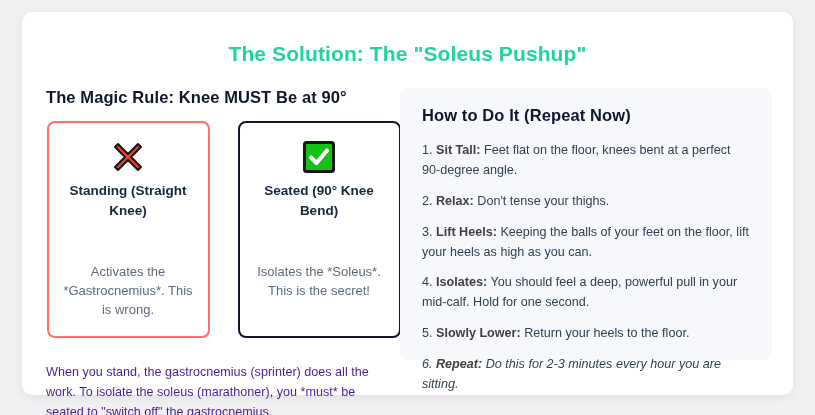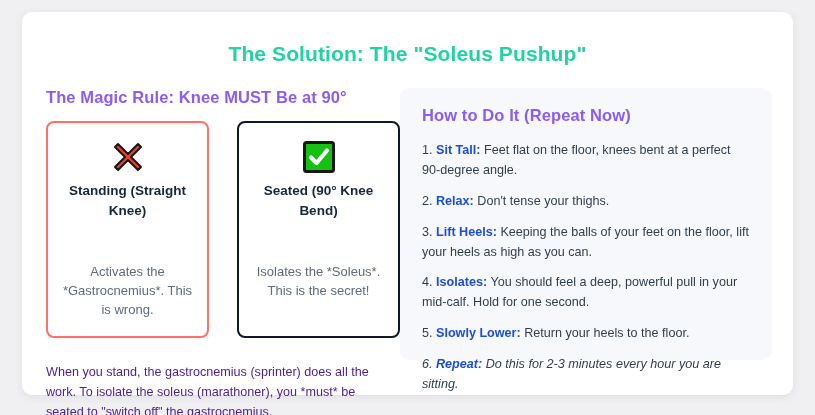--- a/index.html
+++ b/index.html
@@ -42,28 +42,29 @@
   .left-col {
     position: absolute;
     left: 24px;
     top: 76px;
     width: 355px;
   }
 
   .section-heading {
     font-size: 16.5px;
     font-weight: bold;
-    color: #8b5cf6;
+    color: #0f172a;
     margin: 0 0 14px 0;
     letter-spacing: 0.1px;
   }
 
   .compare-row {
     display: flex;
     gap: 28px;
+    justify-content: center;
   }
 
   .compare-card {
     width: 163px;
     box-sizing: border-box;
     border-radius: 8px;
     padding: 14px 10px 16px 10px;
     text-align: center;
     background: #ffffff;
   }
@@ -119,21 +120,21 @@
     font-size: 16.5px;
   }
 
   .step {
     font-size: 12.6px;
     color: #2f3f4f;
     line-height: 1.58;
     margin-bottom: 11px;
   }
   .step:last-child { margin-bottom: 0; font-style: italic; }
-  .step b { font-weight: bold; color: #1d4ed8; }
+  .step b { font-weight: bold; color: #404040; }
 </style>
 </head>
 <body>
 
 <div class="page-surface">
 
   <div class="main-title">The Solution: The "Soleus Pushup"</div>
 
   <div class="left-col">
     <div class="section-heading">The Magic Rule: Knee MUST Be at 90°</div>

